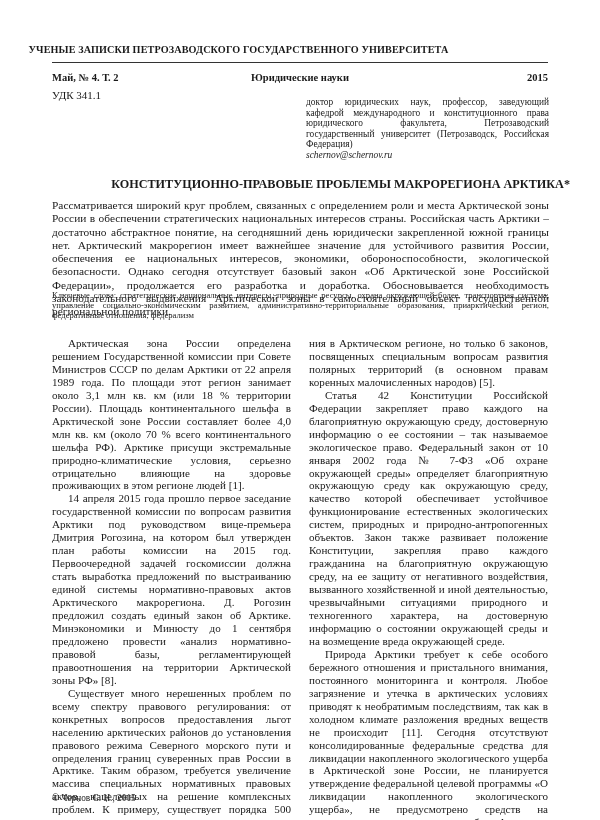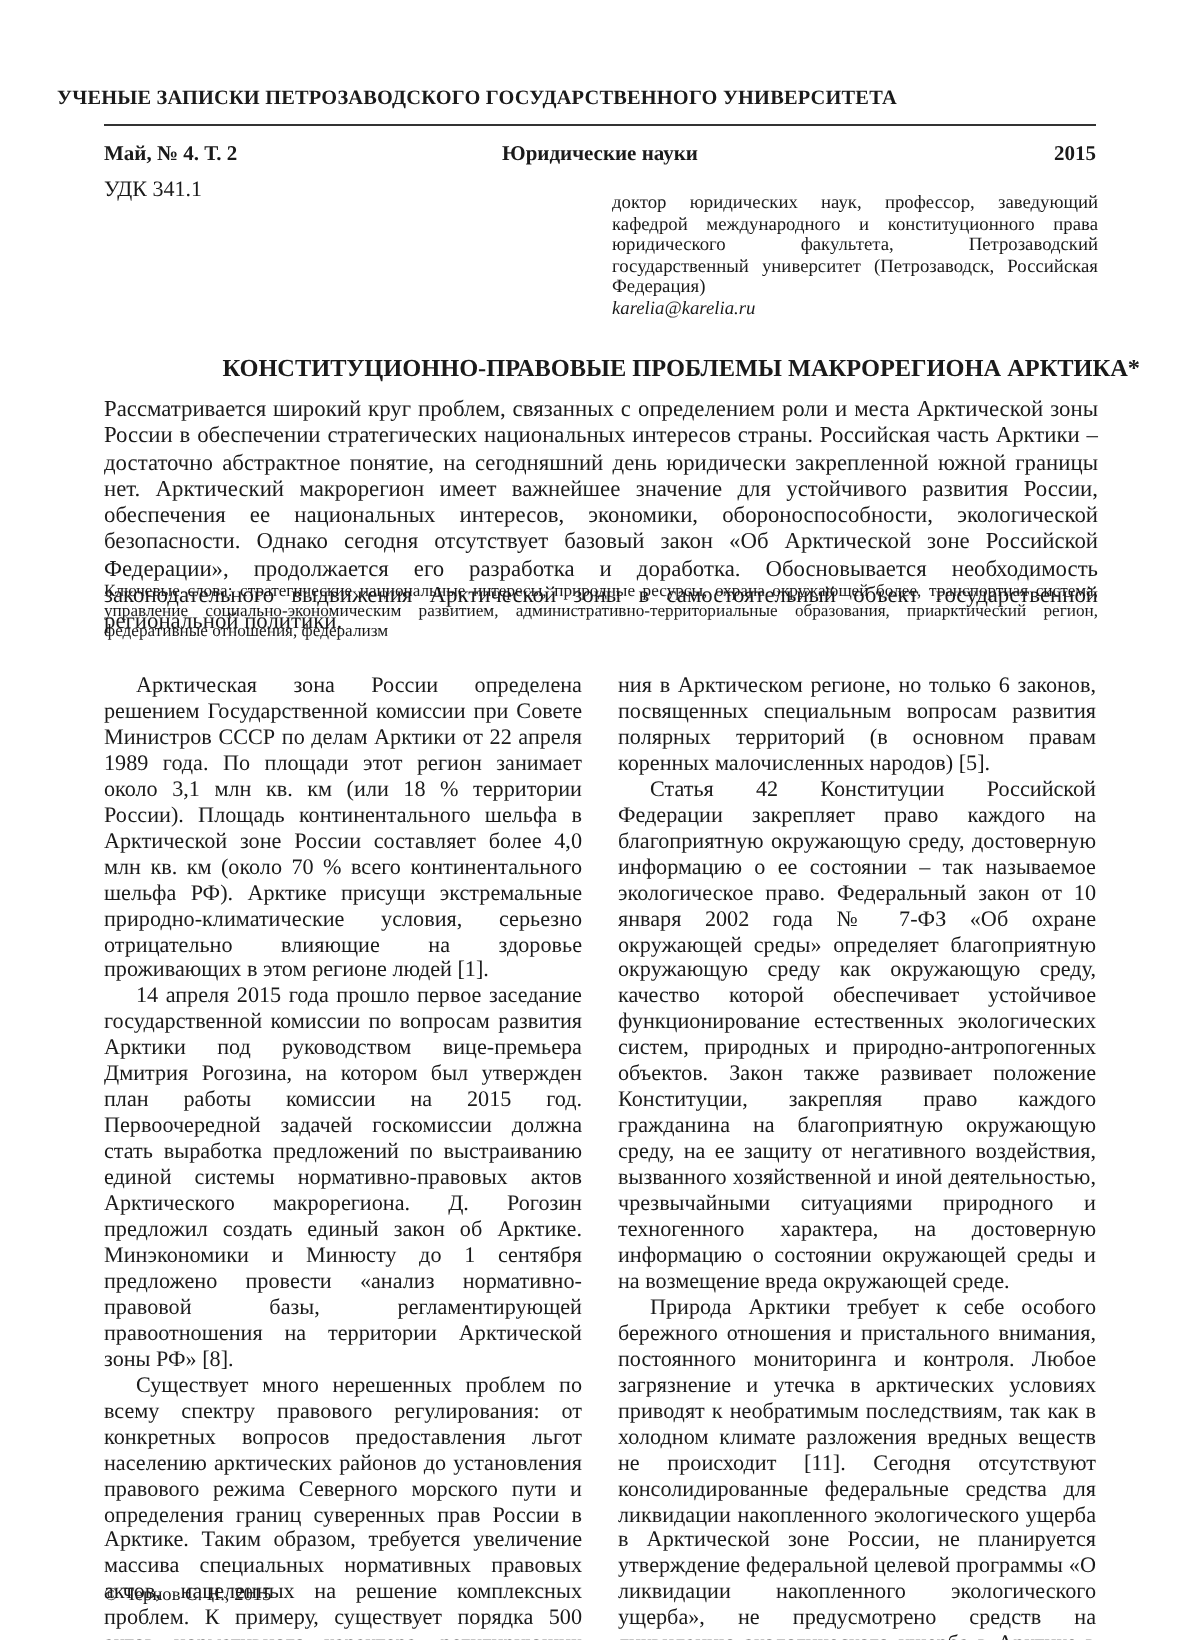--- a/index.html
+++ b/index.html
@@ -36,21 +36,21 @@
 <div class="journal">УЧЕНЫЕ ЗАПИСКИ ПЕТРОЗАВОДСКОГО ГОСУДАРСТВЕННОГО УНИВЕРСИТЕТА</div>
 <div class="rule"></div>
 <div class="meta">
   <span class="center">Юридические науки</span>
   <span class="left">Май, № 4. Т. 2</span>
   <span class="right">2015</span>
 </div>
 <div class="udk">УДК 341.1</div>
 
 <div class="author">
-  <div><span>доктор юридических наук, профессор, заведующий кафедрой международного и конституционного права юридического факультета, Петрозаводский государственный университет (Петрозаводск, Российская Федерация)</span><br><span class="email">karelia@karelia.ru</span></div>
+  <div><span>доктор юридических наук, профессор, заведующий кафедрой международного и конституционного права юридического факультета, Петрозаводский государственный университет (Петрозаводск, Российская Федерация)</span><br><span class="email">schernov@schernov.ru</span></div>
 </div>
 
 <div class="title">КОНСТИТУЦИОННО-ПРАВОВЫЕ ПРОБЛЕМЫ МАКРОРЕГИОНА АРКТИКА*</div>
 <div class="abstract">Рассматривается широкий круг проблем, связанных с определением роли и места Арктической зоны России в обеспечении стратегических национальных интересов страны. Российская часть Арктики – достаточно абстрактное понятие, на сегодняшний день юридически закрепленной южной границы нет. Арктический макрорегион имеет важнейшее значение для устойчивого развития России, обеспечения ее национальных интересов, экономики, обороноспособности, экологической безопасности. Однако сегодня отсутствует базовый закон «Об Арктической зоне Российской Федерации», продолжается его разработка и доработка. Обосновывается необходимость законодательного выдвижения Арктической зоны в самостоятельный объект государственной региональной политики.</div>
 <div class="keywords">Ключевые слова: стратегические национальные интересы, природные ресурсы, охрана окружающей более, транспортная система, управление социально-экономическим развитием, административно-территориальные образования, приарктический регион, федеративные отношения, федерализм</div>
 
 <div class="col left">
   <p class="indent">Арктическая зона России определена решением Государственной комиссии при Совете Министров СССР по делам Арктики от 22 апреля 1989 года. По площади этот регион занимает около 3,1 млн кв. км (или 18 % территории России). Площадь континентального шельфа в Арктической зоне России составляет более 4,0 млн кв. км (около 70 % всего континентального шельфа РФ). Арктике присущи экстремальные природно-климатические условия, серьезно отрицательно влияющие на здоровье проживающих в этом регионе людей [1].</p>
   <p class="indent">14 апреля 2015 года прошло первое заседание государственной комиссии по вопросам развития Арктики под руководством вице-премьера Дмитрия Рогозина, на котором был утвержден план работы комиссии на 2015 год. Первоочередной задачей госкомиссии должна стать выработка предложений по выстраиванию единой системы нормативно-правовых актов Арктического макрорегиона. Д. Рогозин предложил создать единый закон об Арктике. Минэкономики и Минюсту до 1 сентября предложено провести «анализ нормативно-правовой базы, регламентирующей правоотношения на территории Арктической зоны РФ» [8].</p>
   <p class="indent">Существует много нерешенных проблем по всему спектру правового регулирования: от конкретных вопросов предоставления льгот населению арктических районов до установления правового режима Северного морского пути и определения границ суверенных прав России в Арктике. Таким образом, требуется увеличение массива специальных нормативных правовых актов, нацеленных на решение комплексных проблем. К примеру, существует порядка 500 актов нормативного характера, регулирующих отноше-</p>

